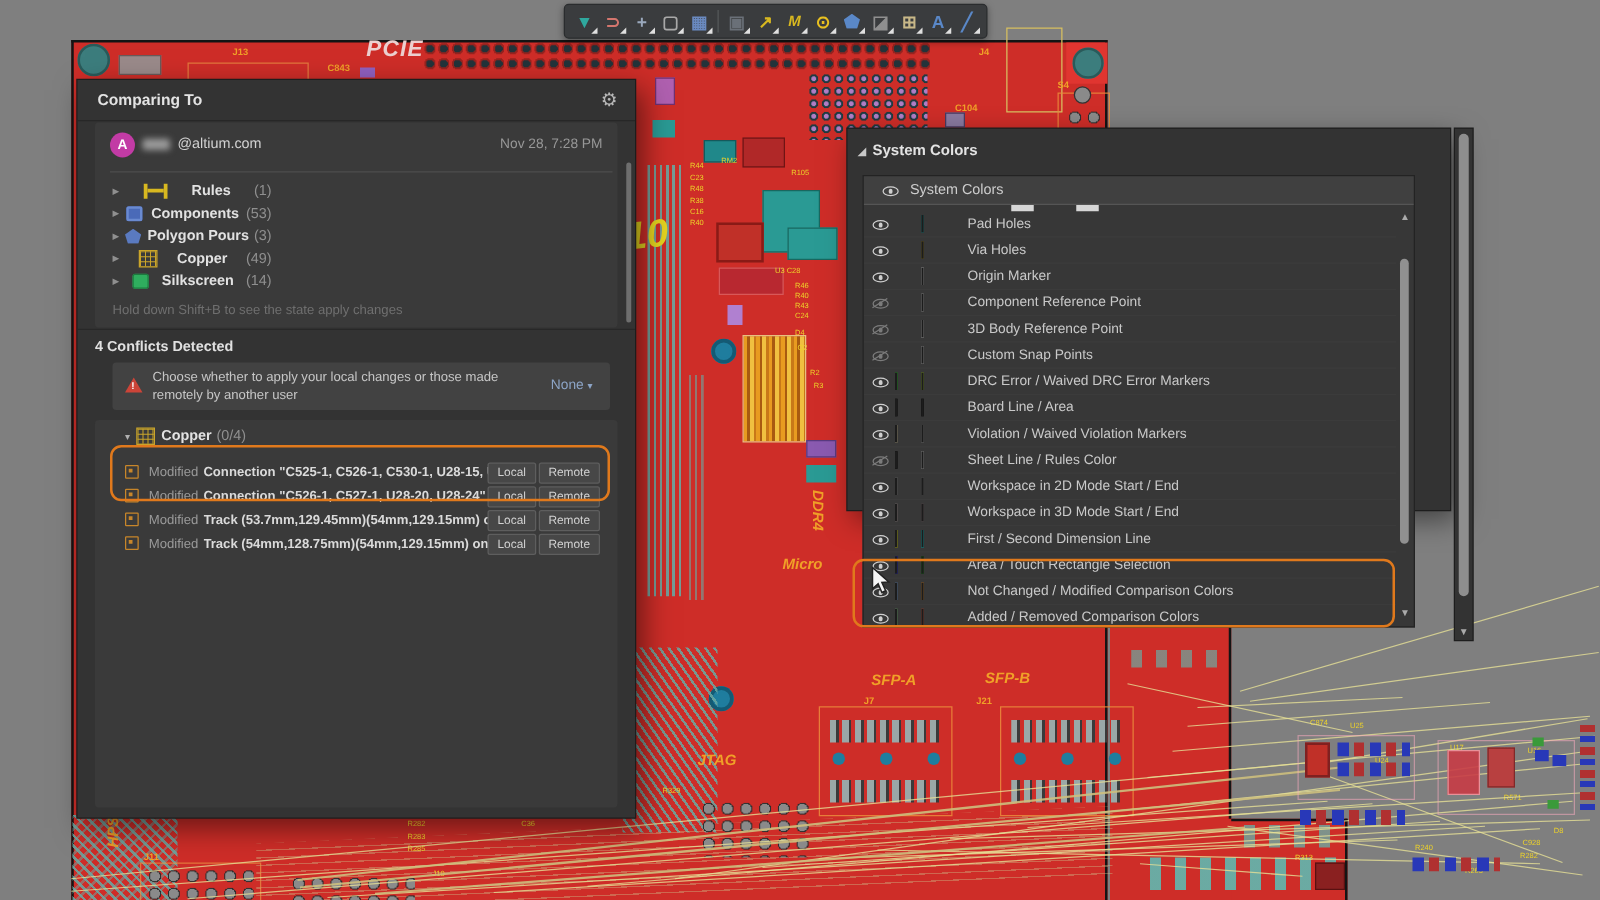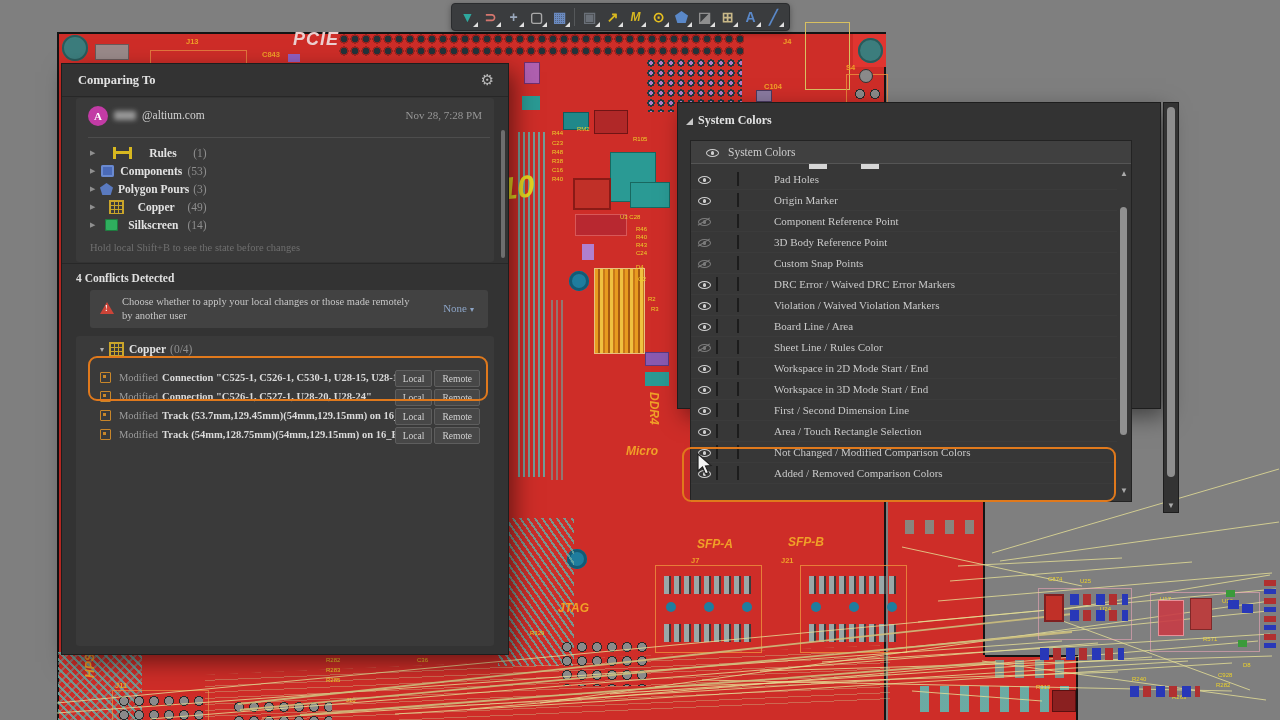--- a/index.html
+++ b/index.html
@@ -48,21 +48,21 @@
   
   .toolbar{left:451px;top:3px;height:26px;background:#3a3c3e;border:1px solid #2a2c2e;border-radius:4px;
     display:flex;align-items:center;padding:0 4px;box-shadow:0 2px 6px rgba(0,0,0,.35);}
   .tool{position:relative;width:23px;height:22px;display:flex;align-items:center;justify-content:center;border-radius:3px;}
   .tool::after{content:"";position:absolute;right:1px;bottom:1px;width:0;height:0;
     border-style:solid;border-width:0 0 5px 5px;border-color:transparent transparent #e0e0e0 transparent;}
   .tool .glyph{font-size:14px;font-weight:bold;line-height:1;}
   .tool .pentagon{width:13px;height:12px;clip-path:polygon(50% 0,100% 38%,82% 100%,18% 100%,0 38%);}
   .tdiv{width:1px;height:18px;background:#55585a;margin:0 3px;}
   
-  .panel{background:#333333;box-shadow:0 0 0 1px #1d1d1d,6px 8px 22px rgba(0,0,0,.5);color:#cfcfcf;font-family:Liberation Serif, serif;}
+  .panel{background:#333333;box-shadow:0 0 0 1px #1d1d1d,6px 8px 22px rgba(0,0,0,.5);color:#cfcfcf;}
   
   #cmp{left:62px;top:64px;width:446px;height:590px;}
   #cmp .hdr{position:absolute;left:0;top:0;right:0;height:32px;border-bottom:1px solid #272727;}
   #cmp .hdr .t{position:absolute;left:16px;top:9px;font-size:12.5px;font-weight:bold;color:#e3e3e3;}
   #cmp .gear{position:absolute;right:14px;top:7px;font-size:15px;color:#b8b8b8;}
   .card{position:absolute;background:#3a3a3a;border-radius:3px;}
   #ucard{left:14px;top:34px;width:418px;height:164px;}
   .avatar{position:absolute;left:26px;top:42px;width:20px;height:20px;border-radius:50%;background:#c23ba5;
     color:#fff;font-size:11px;font-weight:bold;display:flex;align-items:center;justify-content:center;}
   .blurname{position:absolute;left:52px;top:47px;width:22px;height:9px;background:#9a9a9a;border-radius:2px;filter:blur(2.5px);}
@@ -399,21 +399,21 @@
           <span class="lab">Copper</span>
           <span class="cnt">(49)</span>
         </div>
         <div class="trow">
           <span class="ar">▶</span>
           <span class="ticon i-silk"></span>
           <span class="lab">Silkscreen</span>
           <span class="cnt">(14)</span>
         </div>
       </div>
-    <div class="hint">Hold local Shift+B to see the state before changes</div>
+    <div class="hint">Hold down Shift+B to see the state apply changes</div>
     <div class="secdiv"></div>
     <div class="conf-title">4 Conflicts Detected</div>
     <div class="card" id="warn">
       <div class="wtri"></div>
       <div class="wtext">Choose whether to apply your local changes or those made remotely by another user</div>
       <div class="nonedd"><span>None</span><span class="dar">▾</span></div>
     </div>
     <div class="card" id="bigcard">
       <div class="cophdr">
         <span class="ar">▾</span>
@@ -476,20 +476,26 @@
       <div id="crowsbox">
           <div class="srow">
             <span class="eye"></span>
             <span class="slot"></span>
             <span class="slot"><span class="sw" style="background: rgb(13, 155, 155);"></span></span>
             <span class="lab">Pad Holes</span>
           </div>
           <div class="srow">
             <span class="eye"></span>
             <span class="slot"></span>
+            <span class="slot"><span class="sw" style="background: rgb(163, 133, 26);"></span></span>
+            <span class="lab">Via Holes</span>
+          </div>
+          <div class="srow">
+            <span class="eye"></span>
+            <span class="slot"></span>
             <span class="slot"><span class="sw" style="background: rgb(255, 255, 255);"></span></span>
             <span class="lab">Origin Marker</span>
           </div>
           <div class="srow">
             <span class="eye off">
               <i class="strike"></i>
             </span>
             <span class="slot"></span>
             <span class="slot"><span class="sw" style="background: rgb(255, 255, 255);"></span></span>
             <span class="lab">Component Reference Point</span>
@@ -511,29 +517,29 @@
             <span class="lab">Custom Snap Points</span>
           </div>
           <div class="srow">
             <span class="eye"></span>
             <span class="slot"><span class="sw" style="background: rgb(23, 211, 23);"></span></span>
             <span class="slot"><span class="sw" style="background: rgb(164, 211, 33);"></span></span>
             <span class="lab">DRC Error / Waived DRC Error Markers</span>
           </div>
           <div class="srow">
             <span class="eye"></span>
+            <span class="slot"><span class="sw" style="background: rgb(0, 0, 0);"></span></span>
+            <span class="slot"><span class="sw" style="background: rgb(0, 0, 0);"></span></span>
+            <span class="lab">Board Line / Area</span>
+          </div>
+          <div class="srow">
+            <span class="eye"></span>
             <span class="slot"><span class="sw" style="background: rgb(236, 217, 169);"></span></span>
             <span class="slot"><span class="sw" style="background: rgb(179, 179, 179);"></span></span>
             <span class="lab">Violation / Waived Violation Markers</span>
-          </div>
-          <div class="srow">
-            <span class="eye"></span>
-            <span class="slot"><span class="sw" style="background: rgb(0, 0, 0);"></span></span>
-            <span class="slot"><span class="sw" style="background: rgb(0, 0, 0);"></span></span>
-            <span class="lab">Board Line / Area</span>
           </div>
           <div class="srow">
             <span class="eye off">
               <i class="strike"></i>
             </span>
             <span class="slot"><span class="sw" style="background: rgb(0, 0, 0);"></span></span>
             <span class="slot"><span class="sw" style="background: rgb(255, 255, 255);"></span></span>
             <span class="lab">Sheet Line / Rules Color</span>
           </div>
           <div class="srow">

